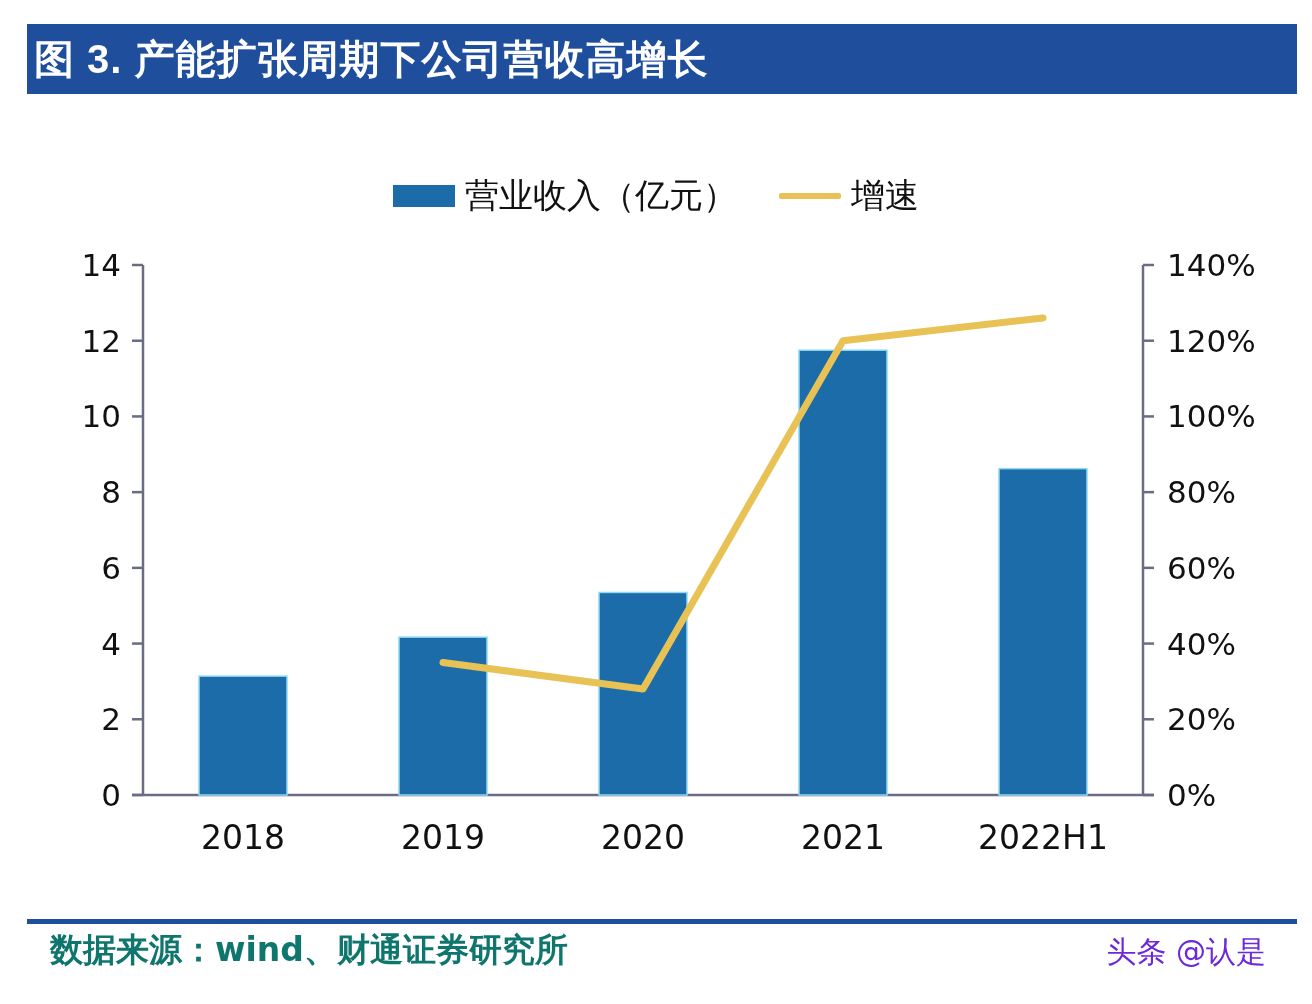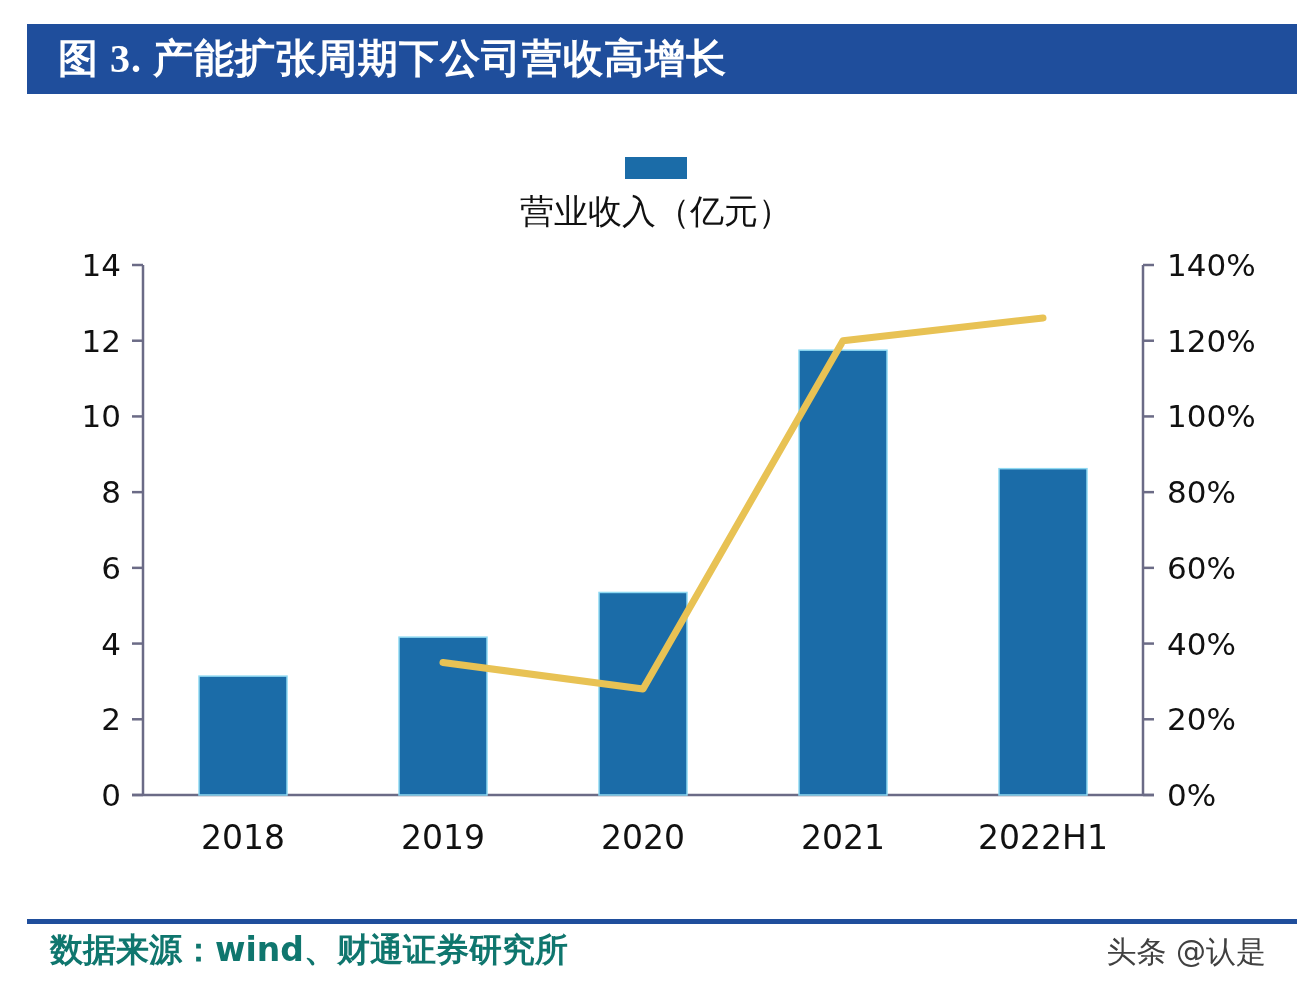--- a/index.html
+++ b/index.html
@@ -20,50 +20,49 @@
     position: absolute;
     left: 27px;
     top: 24px;
     width: 1270px;
     height: 70px;
     background: #1F4E9C;
     box-sizing: border-box;
   }
   #header-title {
     position: absolute;
-    left: 58px;
+    left: 34px;
     top: 28px;
     width: 1230px;
     height: 62px;
     line-height: 62px;
     color: #ffffff;
     font-size: 40px;
     font-weight: bold;
     letter-spacing: 1px;
     white-space: nowrap;
-    font-family: Liberation Serif, serif;
+    font-family: Liberation Sans, sans-serif;
   }
 
   
   #legend {
     position: absolute;
     left: 0;
     top: 170px;
     width: 1312px;
     height: 52px;
     display: flex;
     justify-content: center;
     align-items: center;
     gap: 42px;
   }
   .legend-item {
     display: flex;
     align-items: center;
     gap: 10px;
-    flex-direction: column;
   }
   .legend-swatch-bar {
     width: 62px;
     height: 22px;
     background: #1B6CA8;
   }
   .legend-swatch-line {
     width: 62px;
     height: 6px;
     background: #E8C254;
@@ -119,35 +118,39 @@
     font-weight: bold;
     color: #0f766e;
     white-space: nowrap;
     font-family: "DejaVu Sans", "Liberation Sans", sans-serif;
   }
   #watermark {
     position: absolute;
     right: 46px;
     top: 932px;
     font-size: 30px;
-    color: #404040;
+    color: #6d28d9;
     white-space: nowrap;
     font-family: "DejaVu Sans", "Liberation Sans", sans-serif;
   }
 </style>
 </head>
 <body>
 
 <div id="header-bar"></div>
 <div id="header-title">图 3. 产能扩张周期下公司营收高增长</div>
 
 <div id="legend">
   <div class="legend-item">
     <span class="legend-swatch-bar"></span>
     <span class="legend-label">营业收入（亿元）</span>
+  </div>
+  <div class="legend-item">
+    <span class="legend-swatch-line"></span>
+    <span class="legend-label">增速</span>
   </div>
 </div>
 
 <div id="chart-area">
   <svg id="chart-svg" width="1312" height="1004">
     <g id="left-axis-group">
         <line x1="143" y1="265" x2="143" y2="795" stroke="#6b6b86" stroke-width="2.5"></line>
         <line x1="132" y1="795" x2="143" y2="795" stroke="#6b6b86" stroke-width="2.5"></line>
         <text x="121" y="806" text-anchor="end" class="tick-label">0</text>
         <line x1="132" y1="719.2857142857143" x2="143" y2="719.2857142857143" stroke="#6b6b86" stroke-width="2.5"></line>

